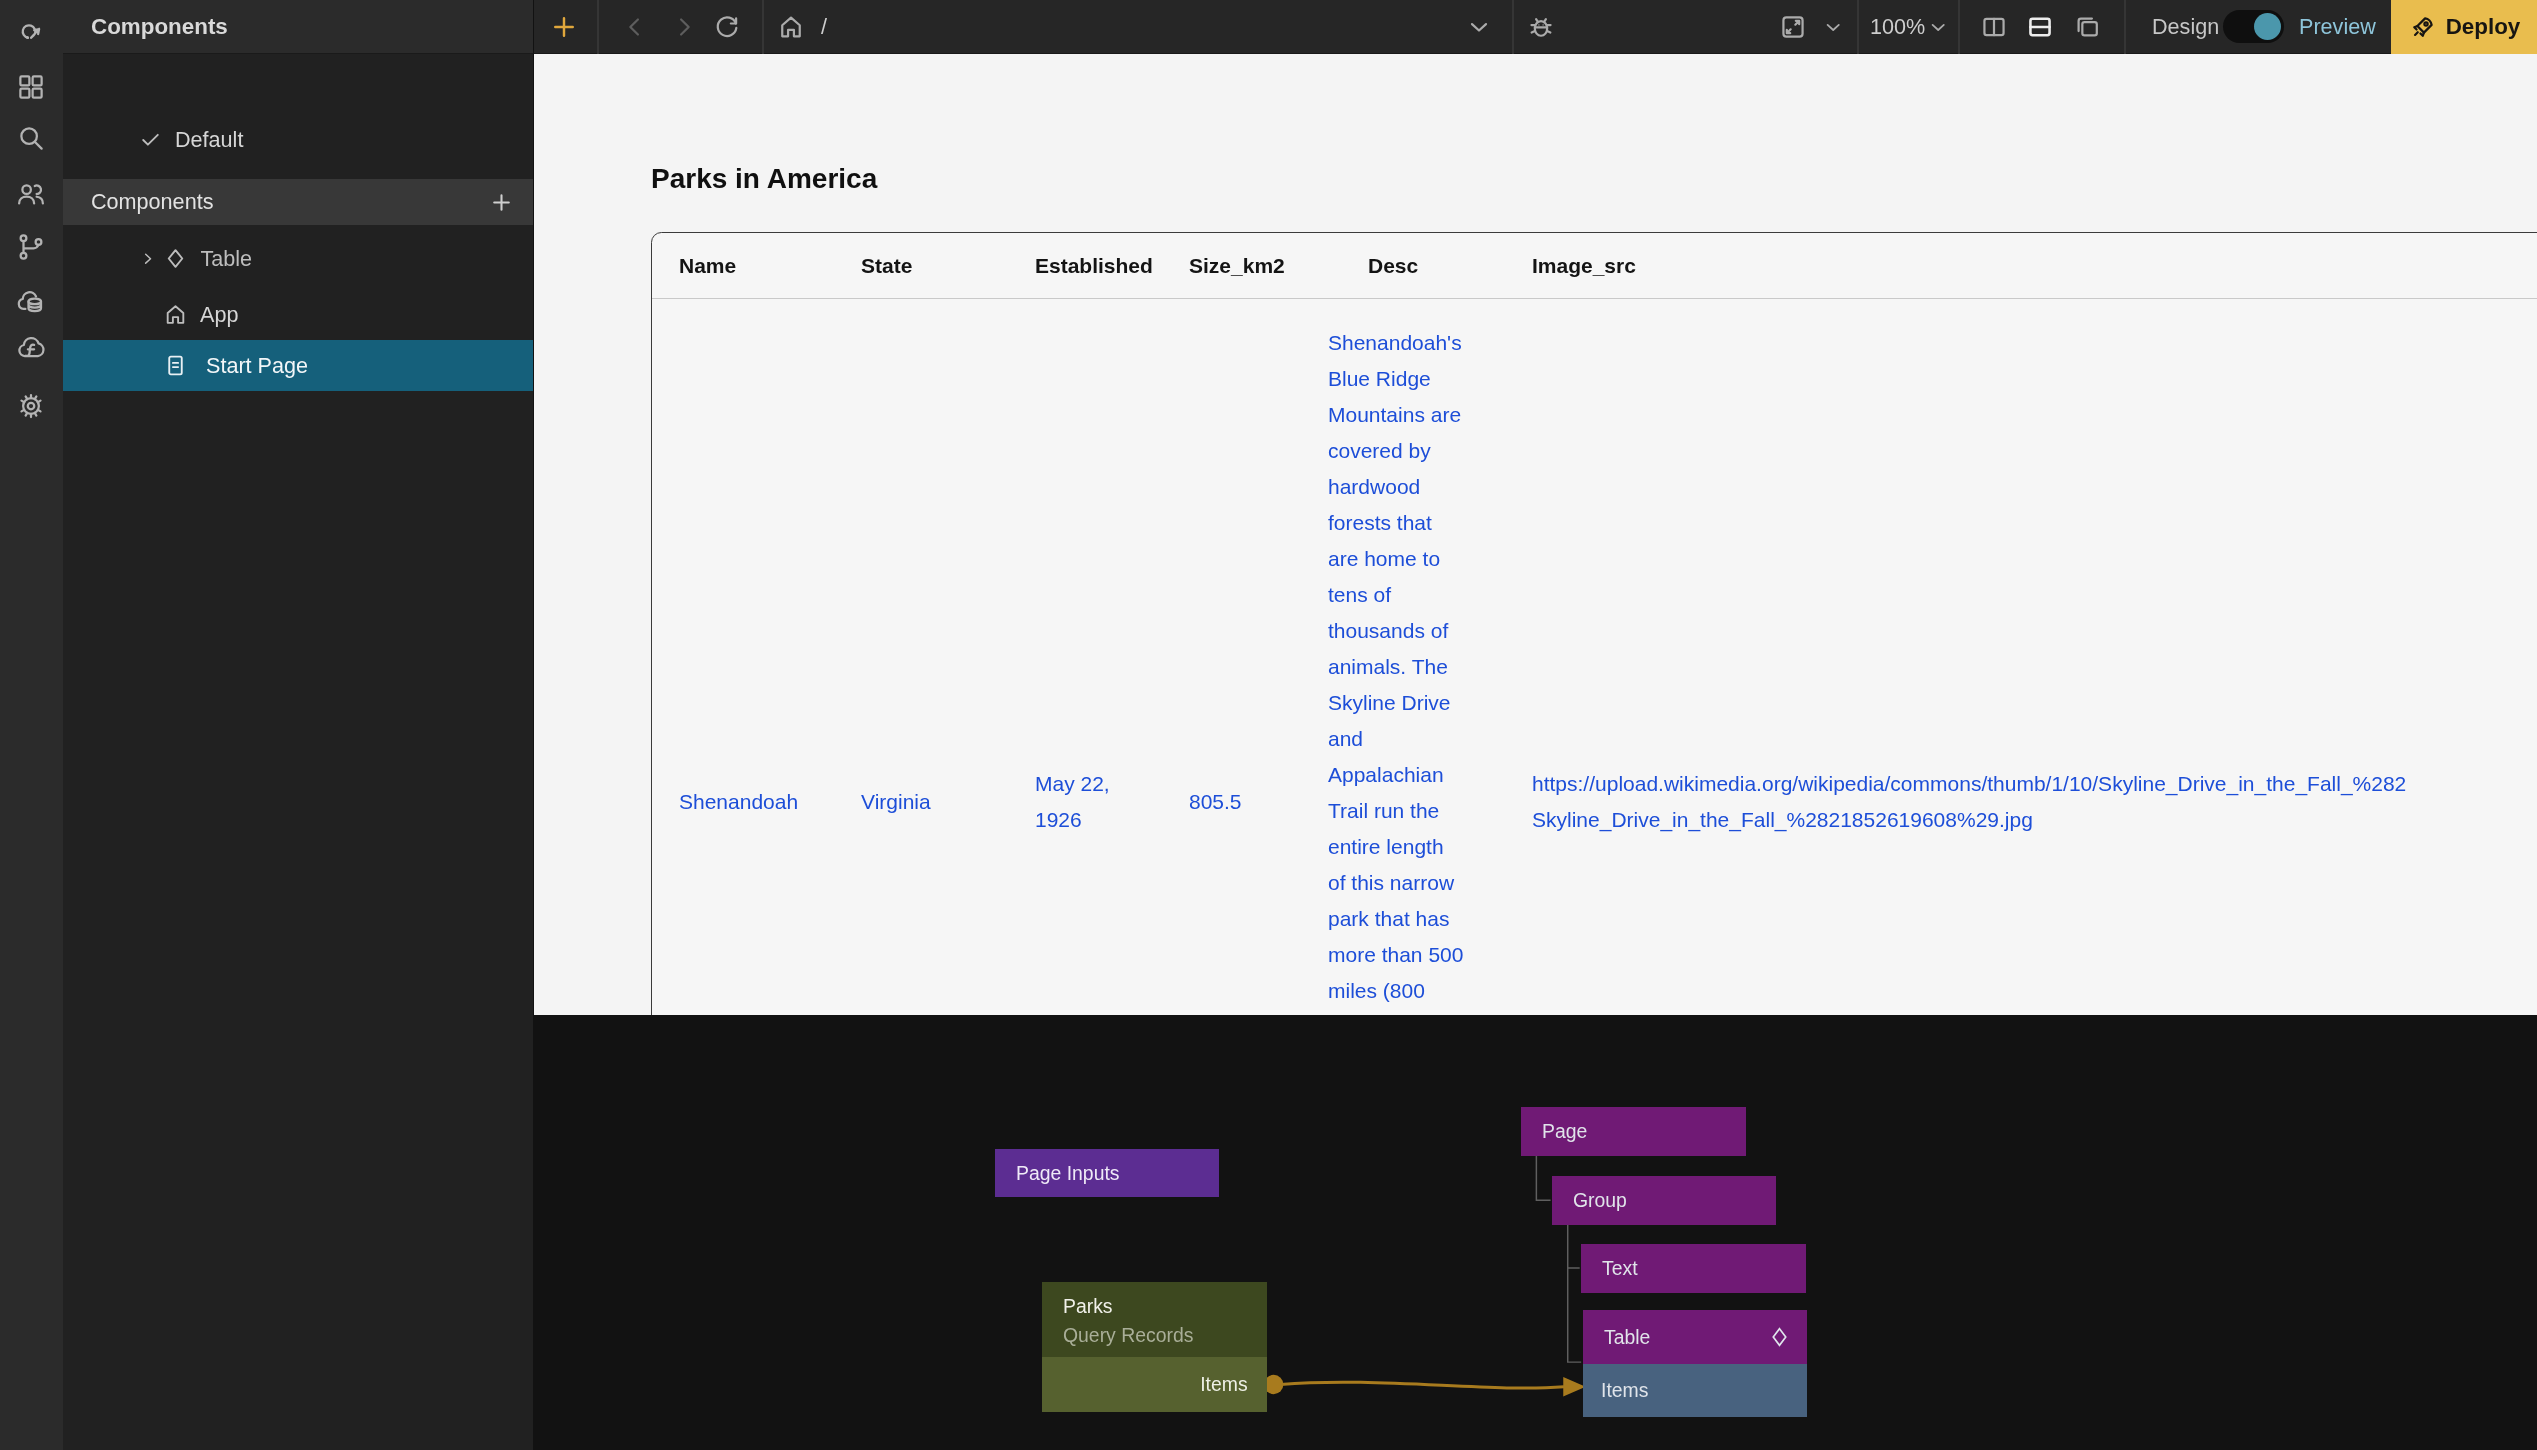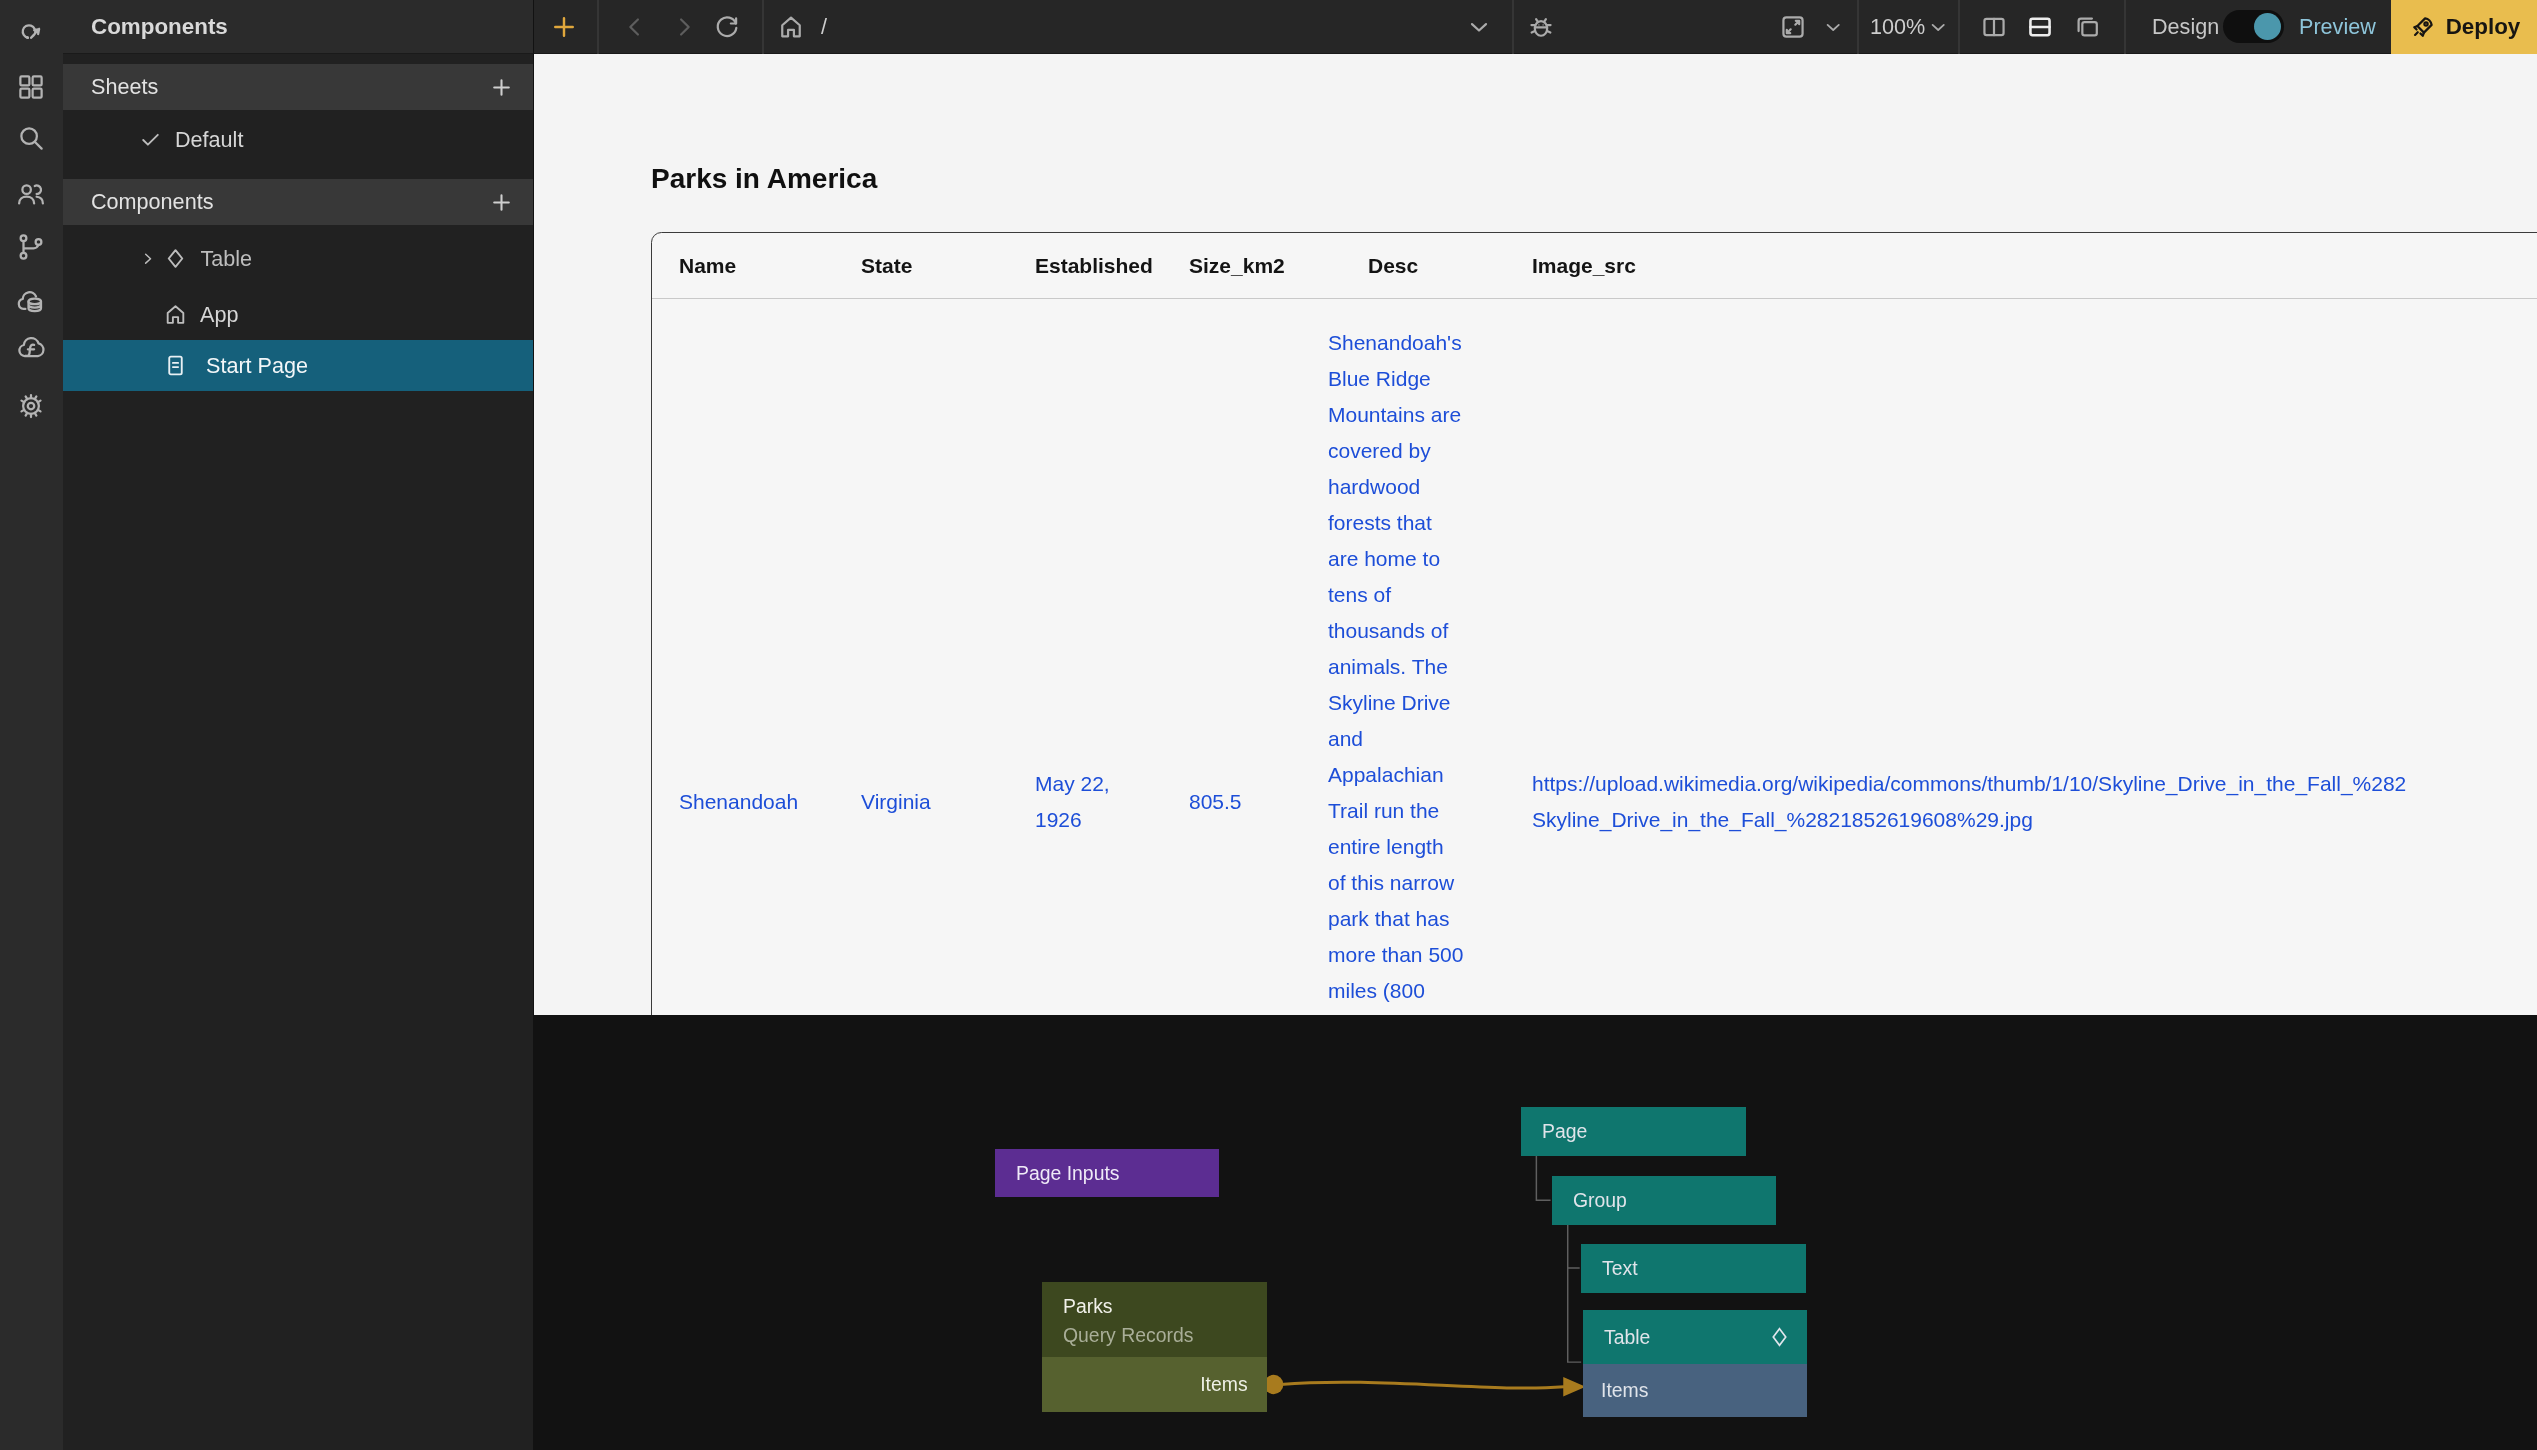--- a/index.html
+++ b/index.html
@@ -43,21 +43,21 @@
   .ptable{position:absolute;left:117px;top:178px;width:1940px;height:836px;border:1.9px solid #3b3b3b;
     border-radius:10.4px 0 0 0;box-sizing:border-box;background:#f6f6f6;}
   .ptable-head{position:absolute;left:0;right:0;top:0;height:65px;border-bottom:1.1px solid #c9c9c9;}
   .th{position:absolute;top:50%;transform:translateY(-50%);font-size:21px;font-weight:700;color:#141414;white-space:nowrap;}
   .td{position:absolute;font-size:21px;color:#1d4ed8;line-height:36px;white-space:pre-line;}
   .td.center{top:569px;transform:translateY(-50%);}
 
   
   .bottom{position:absolute;left:534px;top:1015px;width:2004px;height:436px;background:#121212;overflow:hidden;}
   .node{position:absolute;display:flex;align-items:center;font-size:19.4px;color:#e0e4ea;box-sizing:border-box;}
-  .node-blue{background:#0f766e;}
+  .node-blue{background:#701a75;}
   .node-blue-light{background:#48627f;}
   .node-purple{background:#5c2d92;color:#efeaf7;}
   .node-pad{padding-left:21px;}
   .parks{position:absolute;box-sizing:border-box;}
   .parks-head{background:#3d481f;height:75px;box-sizing:border-box;padding:13.4px 0 0 21px;}
   .parks-title{font-size:19.4px;color:#f1f1ea;}
   .parks-sub{font-size:19.4px;color:#a9ae98;margin-top:6px;}
   .parks-items{background:#56612f;height:55px;display:flex;align-items:center;justify-content:flex-end;
     padding-right:19.4px;box-sizing:border-box;font-size:19.4px;color:#eef0e6;}
   .diamond-right{position:absolute;right:15px;top:50%;transform:translateY(-50%);}
@@ -122,28 +122,20 @@
           <circle cx="12" cy="12" r="6.3"></circle>
           <circle cx="12" cy="12" r="2.6"></circle>
           <path d="M12 5.7 V3.2 M12 20.8 v-2.5 M17.4 9 l2.2-1.3 M4.4 16.3 L6.6 15 M17.4 15 l2.2 1.3 M4.4 7.7 L6.6 9 M15 6.5 l1.3-2.2 M7.7 19.7 9 17.5 M15 17.5 l1.3 2.2 M7.7 4.3 9 6.5"></path>
         </svg>
     </div>
   </div>
 
   <div class="sidebar">
     <div class="sidebar-title">Components</div>
 
-    <div class="section-h" style="top:64px;">
-      <span>Sheets</span>
-      <span class="plus-btn">
-        <svg viewBox="0 0 24 24">
-            <path d="M12 5 V19 M5 12 H19"></path>
-          </svg>
-      </span>
-    </div>
 
     <div class="side-row" style="top:118px;">
       <span style="margin-left:75px;display:flex;">
         <svg viewBox="0 0 24 24">
             <path d="M5 12.5 l4.5 4.5 L19 7.5"></path>
           </svg>
       </span>
       <span style="margin-left:12px;">Default</span>
     </div>
 

